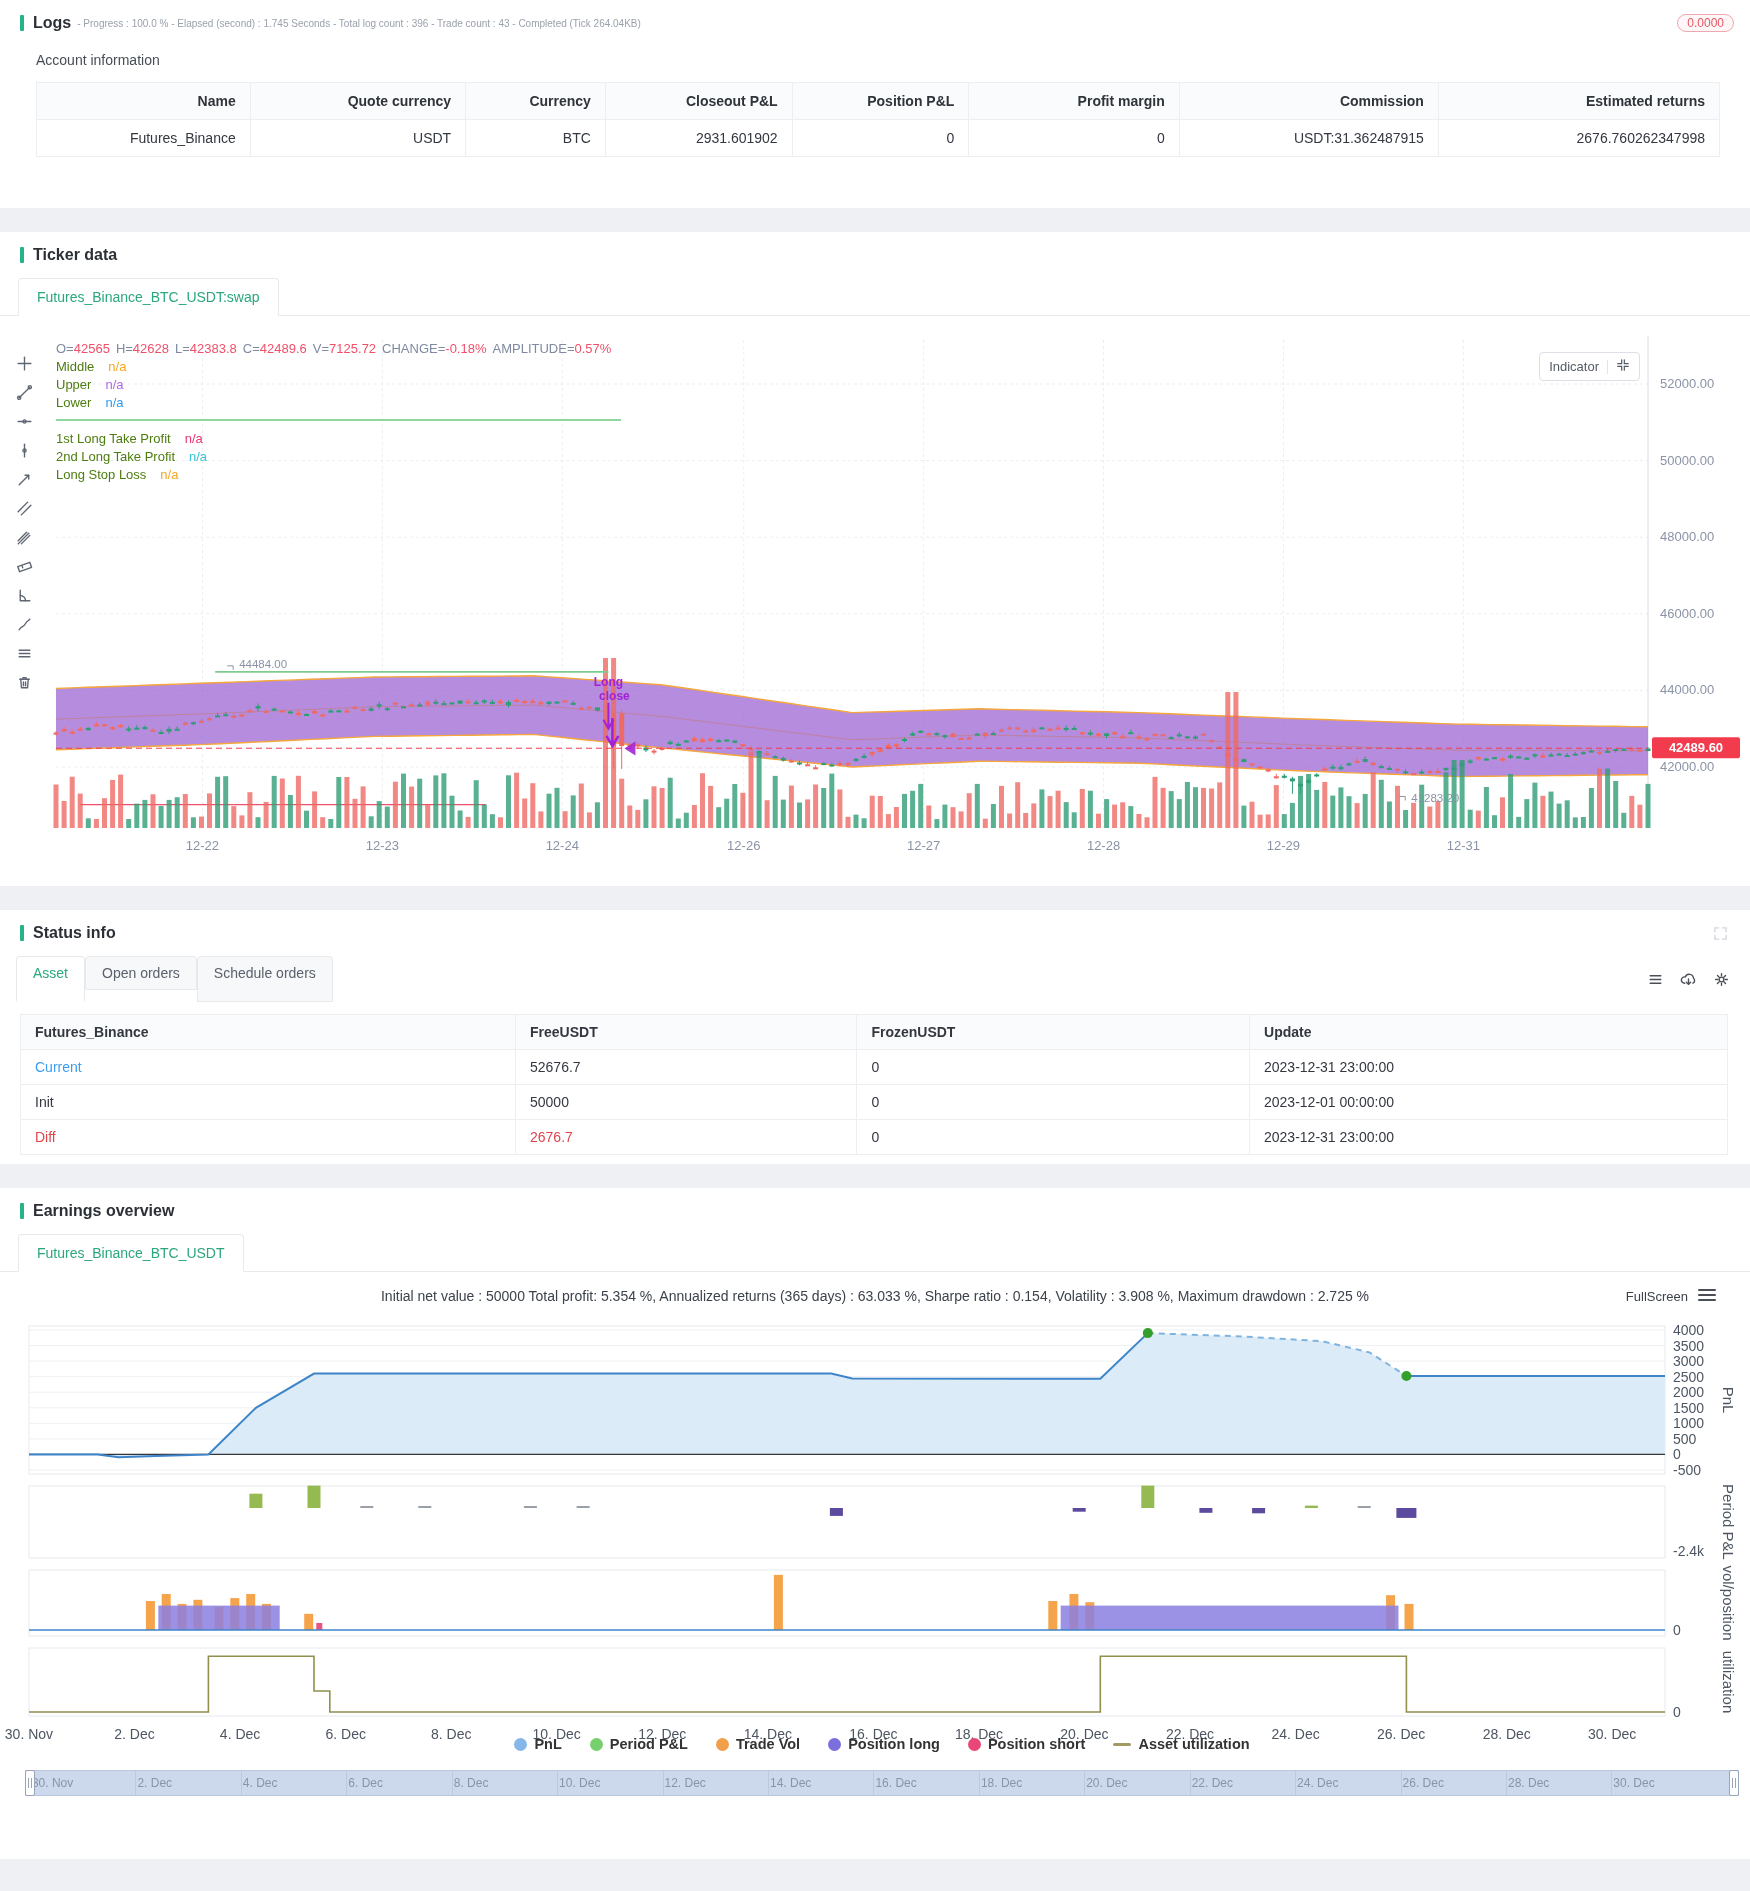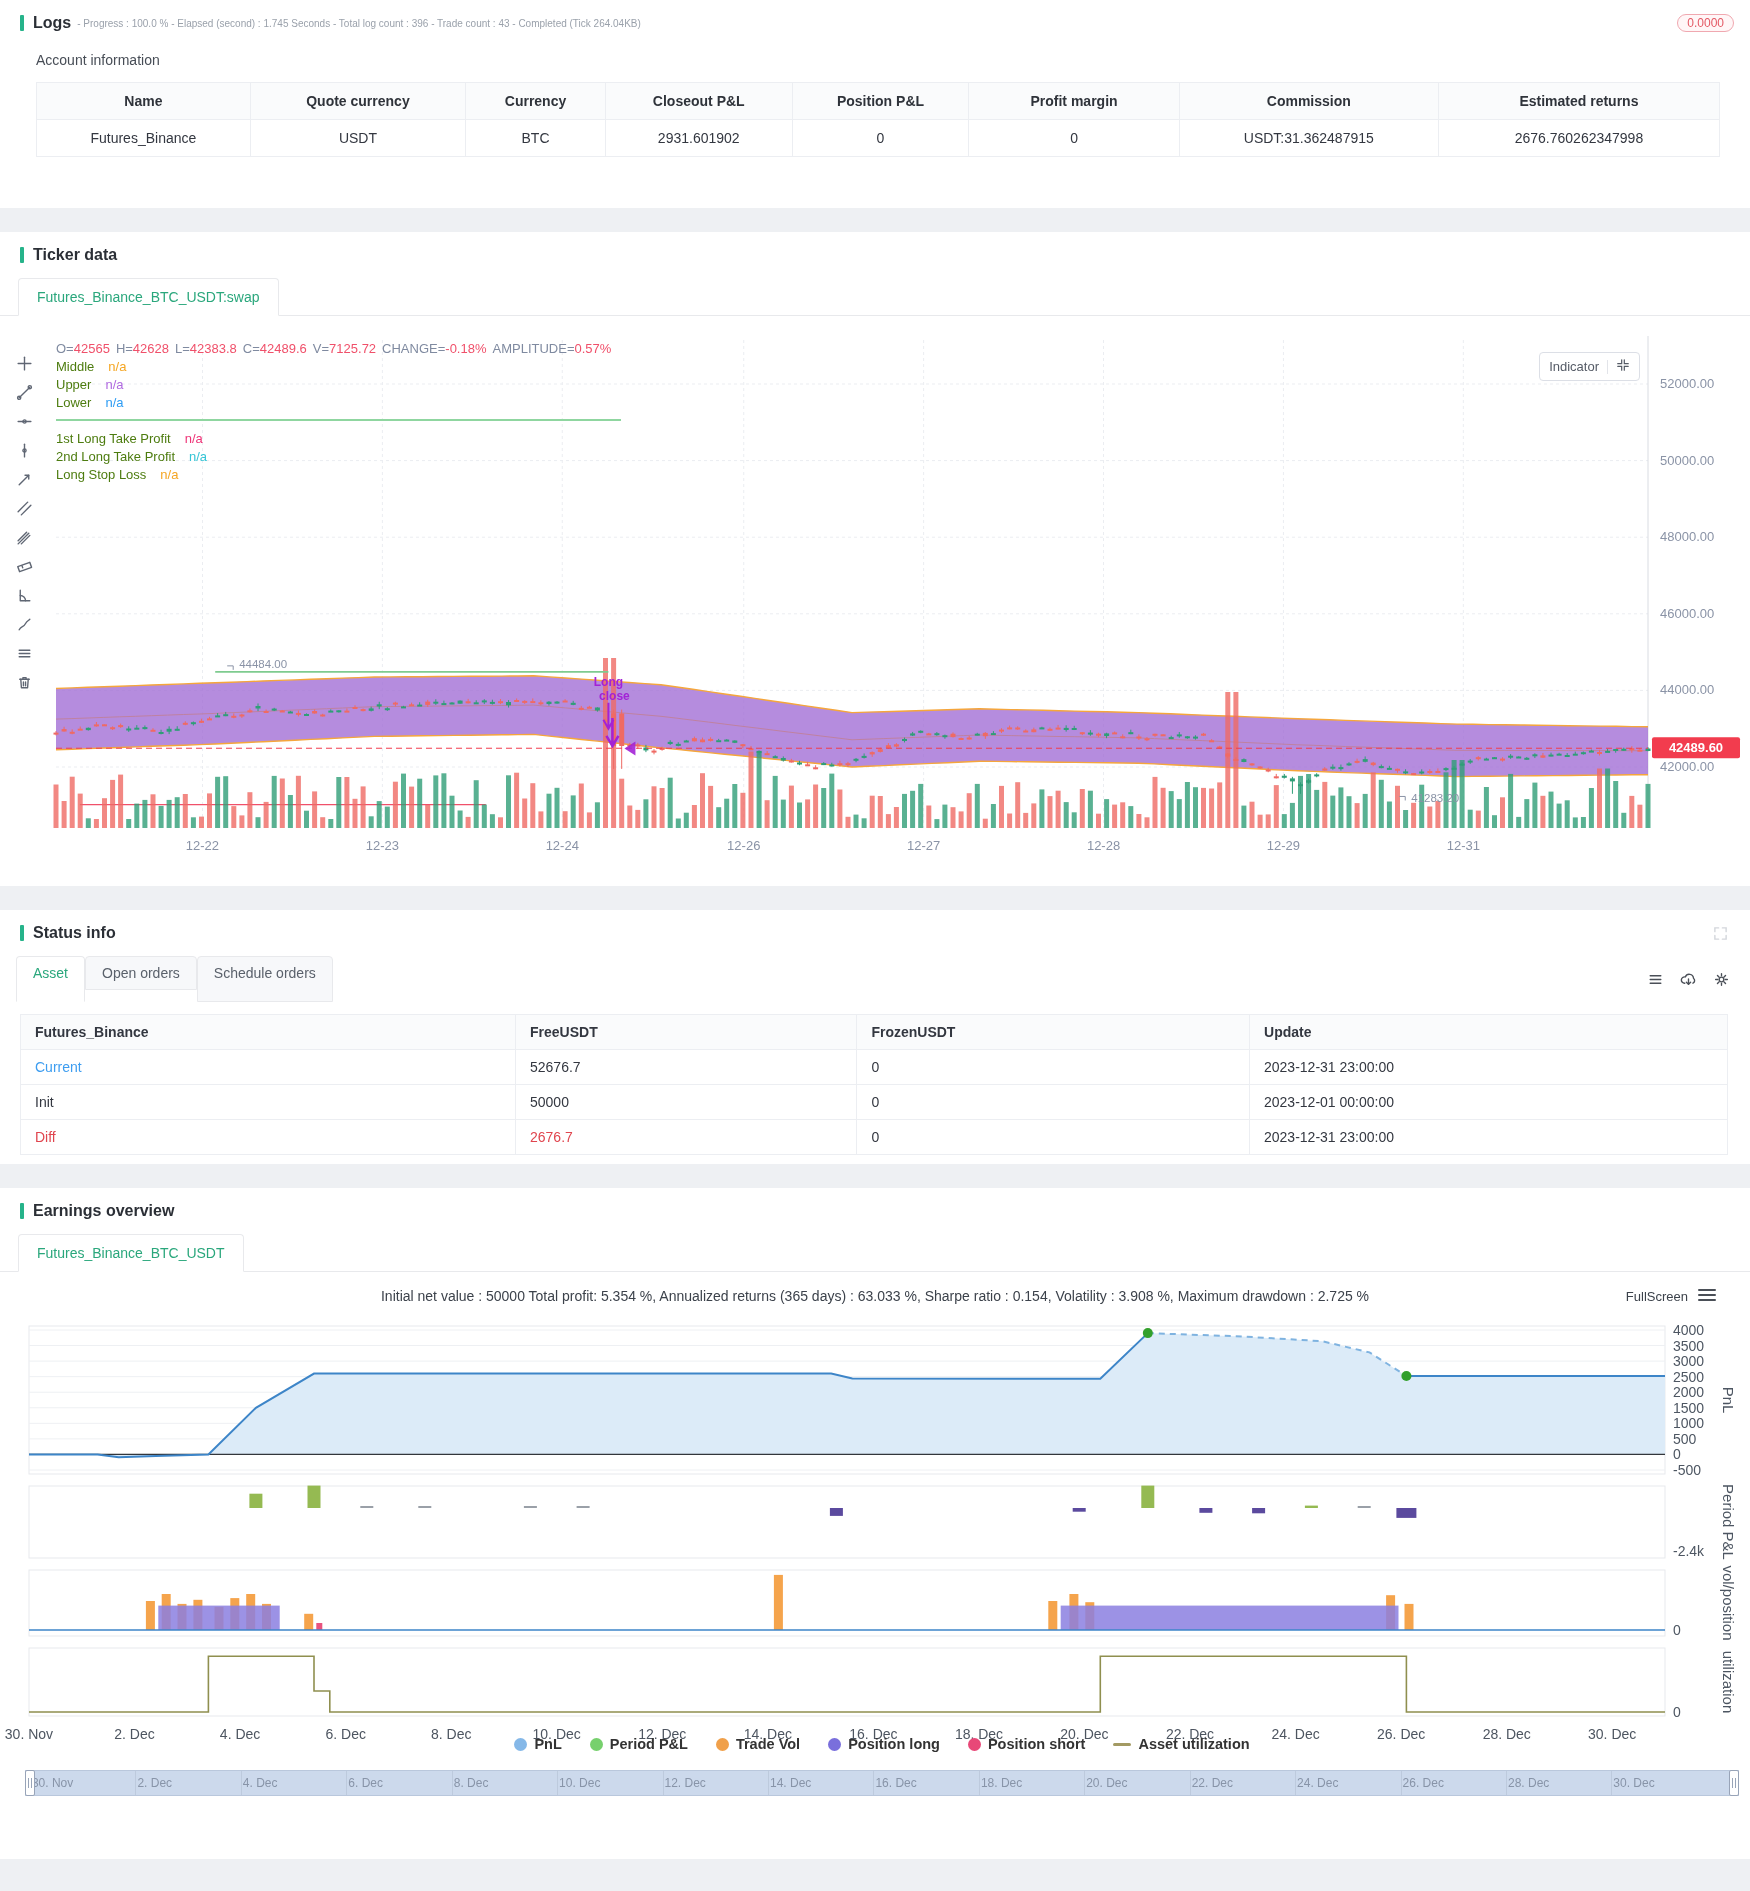--- a/index.html
+++ b/index.html
@@ -8,21 +8,21 @@
 .section{background:#fff;position:relative}
 .gap{height:24px}
 .title-row{display:flex;align-items:center;padding:14px 16px 0 20px}
 .bar{width:4px;height:16px;border-radius:1px;background:var(--accent-green);margin-right:9px;flex:none}
 .sec-title{font-size:16px;font-weight:bold;color:#2b2f36}
 .logs-summary{font-size:10px;color:#9aa1ab;margin-left:6px}
 .logs-badge{margin-left:auto;font-size:12px;color:var(--badge-red);border:1px solid #f0a8b0;background:#fff6f7;border-radius:10px;padding:1px 9px}
 .sub-title{font-size:14px;color:#474d56;margin:20px 0 14px 36px}
 table{border-collapse:collapse;font-size:14px}
 .data-table{width:calc(100% - 66px);margin-left:36px}
-.data-table th,.data-table td{border:1px solid #eceef2;text-align:center;padding:10px 14px}
+.data-table th,.data-table td{border:1px solid #eceef2;text-align:right;padding:10px 14px}
 .data-table th{background:#fafbfc;font-weight:bold;color:#2f333a}
 .tabstrip{border-bottom:1px solid #e8e9ec;margin-top:14px;padding-left:18px;display:flex}
 .tab{border:1px solid #e8e9ec;border-bottom:1px solid #fff;margin-bottom:-1px;border-radius:4px 4px 0 0;background:#fff;padding:10px 18px;font-size:14px;color:var(--tab-green);cursor:pointer}
 .tab.gray{background:#f7f8fa;color:#5a616b;border-bottom:1px solid #e8e9ec}
 .chart-wrap{position:relative;height:560px;margin-top:4px}
 .tool-col{position:absolute;left:10px;top:34px;width:28px;display:flex;flex-direction:column;align-items:center;gap:11px}
 .tool-col .ticon{width:18px;height:18px;display:flex;align-items:center;justify-content:center;cursor:pointer}
 #candle-svg{position:absolute;left:36px;top:0}
 .ohlc-overlay{position:absolute;left:56px;top:20px;font-size:13px;line-height:18px;pointer-events:none}
 .ohlc-overlay .lab{color:#7f8aa0}

